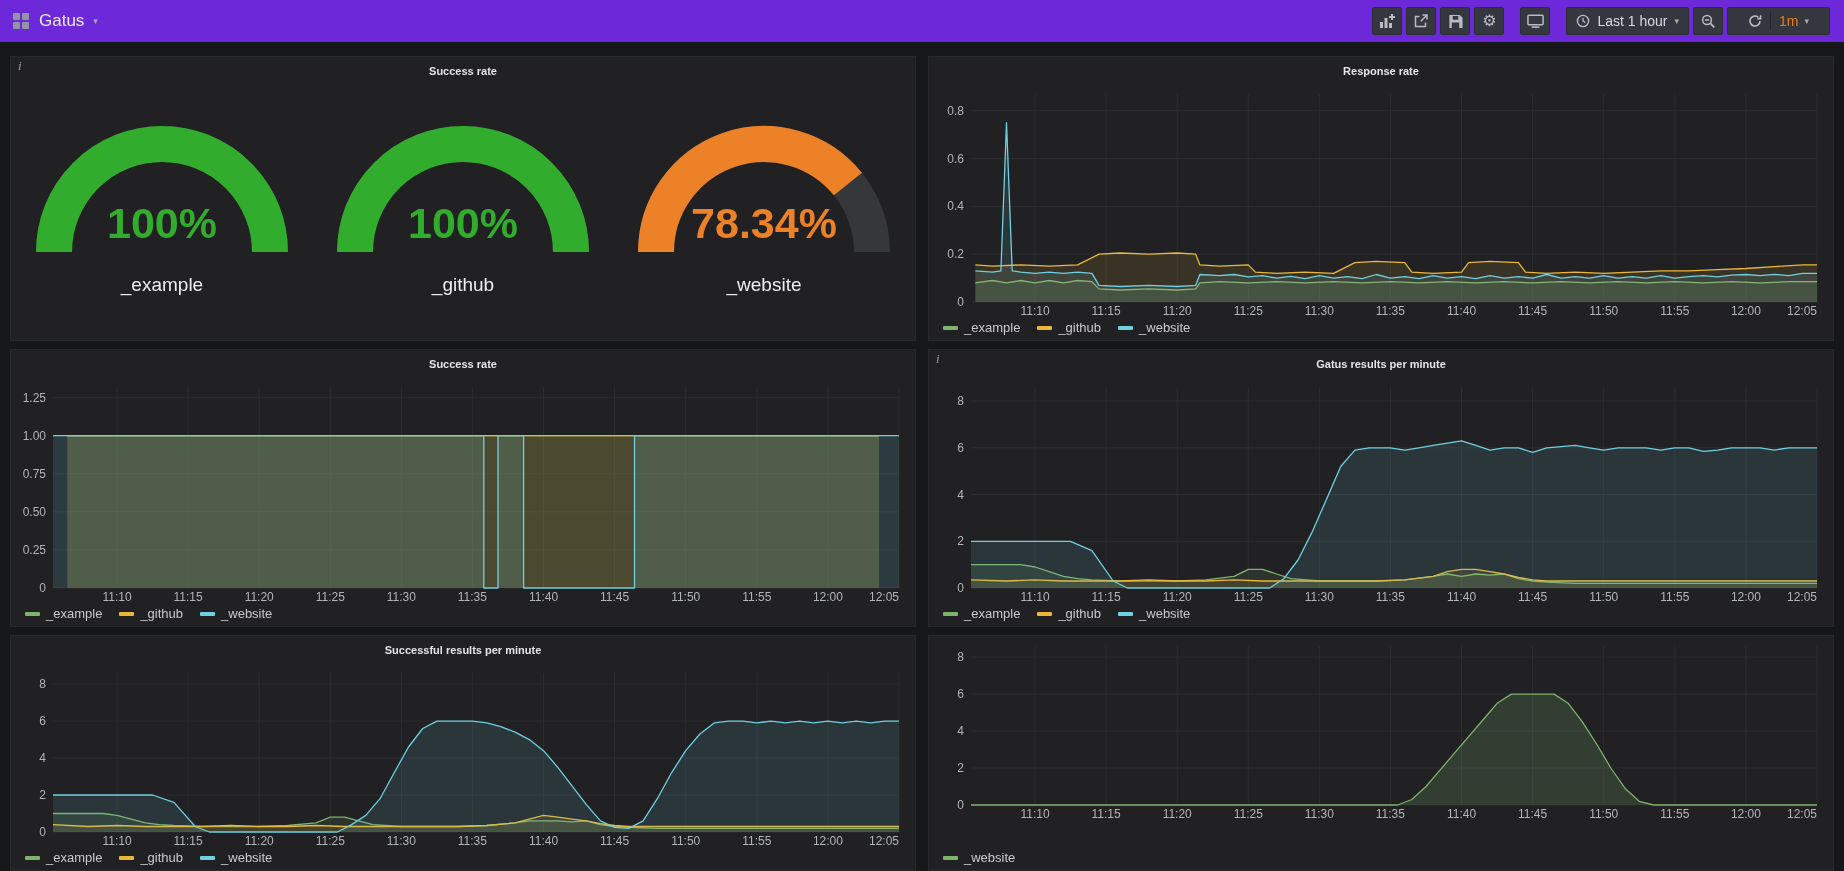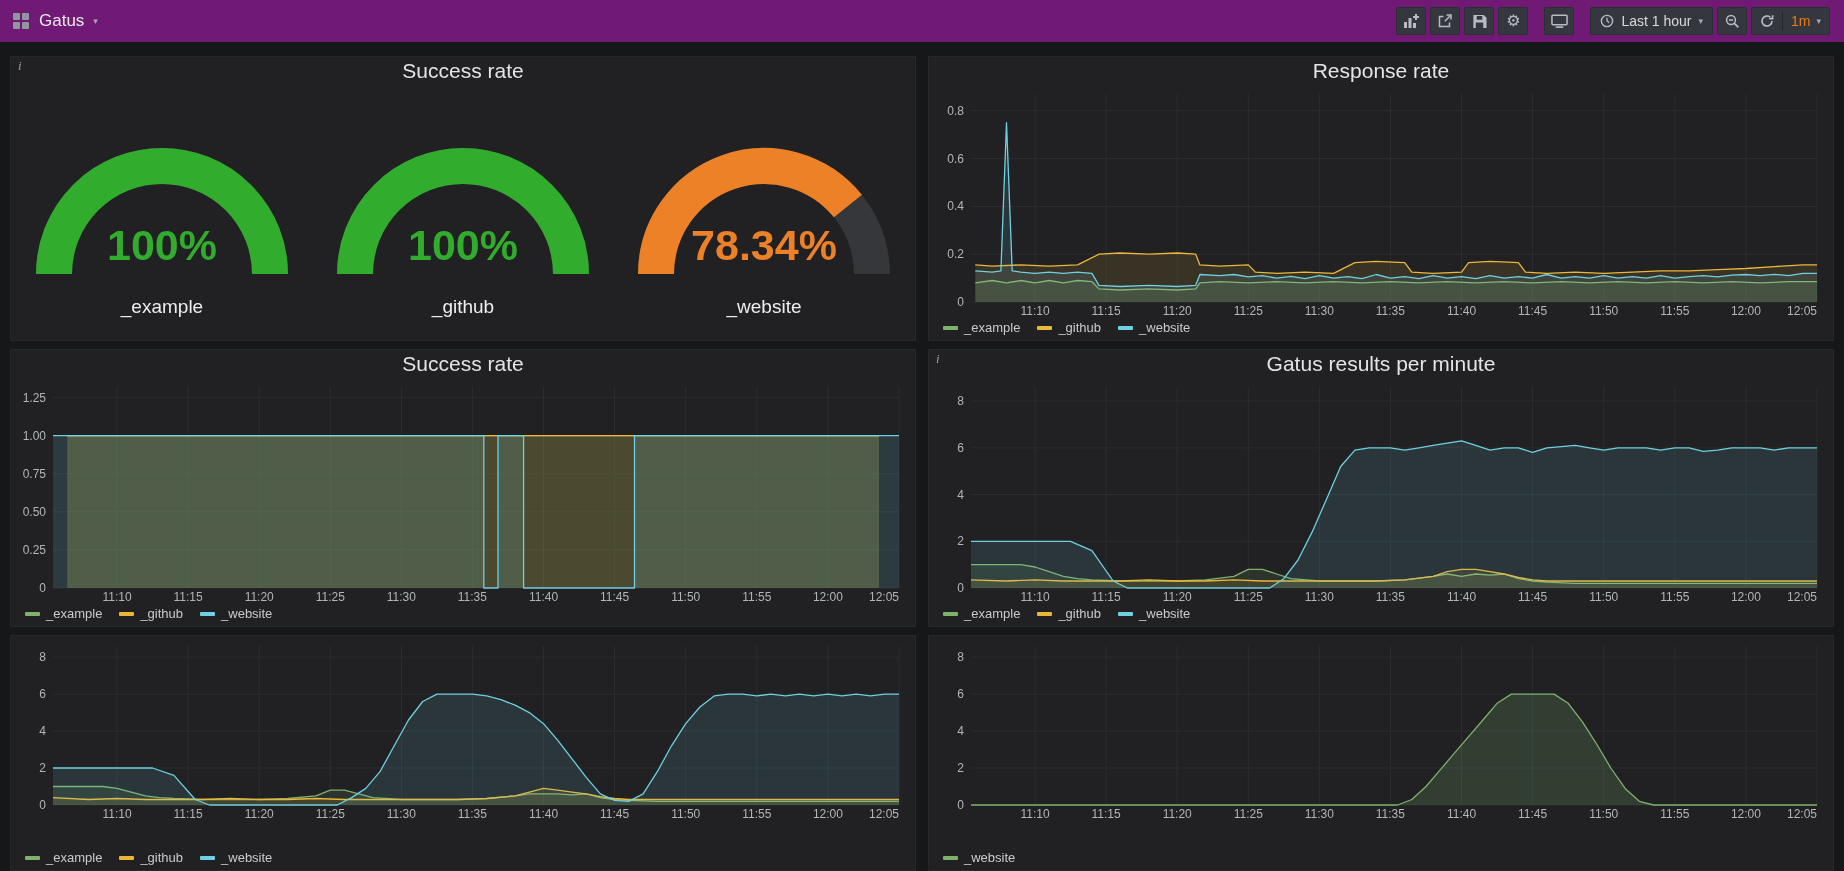--- a/index.html
+++ b/index.html
@@ -1,51 +1,51 @@
 <!DOCTYPE html>
 <html><head>
 <meta charset="utf-8">
 <style>
   *{margin:0;padding:0;box-sizing:border-box}
   html,body{width:1844px;height:871px;overflow:hidden;background:#161719;
     font-family:"Liberation Sans",sans-serif;color:#d8d9da}
 
   
   .navbar{height:42px;display:flex;align-items:center;justify-content:space-between;
-    padding:0 14px 0 12px;background:#701a75}
+    padding:0 14px 0 12px;background:#6d28d9}
   .nav-left{display:flex;align-items:center;gap:9px}
   .dash-title{font-size:17px;color:#e9eaeb;cursor:pointer}
   .caret{font-size:9px;color:#a6aab0;line-height:1}
   .nav-right{display:flex;align-items:center;gap:4px}
   .nav-btn{display:flex;align-items:center;gap:7px;height:28px;padding:0 9px;
     background:#34373e;border:1px solid #2b2e33;border-radius:2px;color:#d8d9da;
     font-size:14px;cursor:pointer;font-family:inherit}
   .nav-btn.icon-only{width:30px;justify-content:center;padding:0}
   .spacer-sm{width:8px}
   .gear-glyph{font-size:16px;color:#b8bcc2;line-height:1}
   .refresh-divider{width:1px;align-self:stretch;margin:4px 2px;background:#24262b}
   .refresh-interval{color:#eb7b18;font-size:14px}
 
   
   .grid{display:grid;grid-template-columns:1fr 1fr;grid-template-rows:285px 278px 236px;
     gap:8px 12px;padding:14px 10px 0}
   .panel{position:relative;background:#212124;border:1px solid #27282b;
     display:flex;flex-direction:column;min-height:0}
   .panel-header{flex:0 0 27px;display:flex;align-items:center;justify-content:center}
-  .panel-title{font-size:21px;font-weight:400;color:#e3e4e6;cursor:pointer}
+  .panel-title{font-size:11px;font-weight:700;color:#e3e4e6;cursor:pointer}
   .corner-info{position:absolute;top:1px;left:7px;color:#989da3;font-size:13px;
     font-family:"Liberation Serif",serif;font-style:italic;cursor:pointer}
   .chart{flex:1 1 auto;min-height:0}
   .legend{flex:0 0 22px;display:flex;align-items:center;gap:17px;padding:0 0 3px 14px;
     font-size:13px;color:#c9cacc}
   .legend-item{display:flex;align-items:center;cursor:pointer}
   .legend-swatch{display:inline-block;width:15px;height:4px;border-radius:1px;margin-right:6px}
 
   
-  .gauges{flex:1;display:flex;align-items:center;justify-content:space-evenly}
+  .gauges{flex:1;display:flex;justify-content:space-evenly}
   .gauge{display:flex;flex-direction:column;align-items:center}
   .gauge-label{font-size:19px;color:#eceded;margin-top:0}
 
   svg text.tick{font-family:"Liberation Sans",sans-serif;font-size:12px;fill:#b2b5b9}
   svg text.gauge-value{font-family:"Liberation Sans",sans-serif;font-size:43px;font-weight:700}
 </style>
 </head>
 <body>
 
 <header class="navbar">
@@ -117,21 +117,21 @@
     </button>
     <button class="nav-btn icon-only">
       <span style="display:flex">
         <svg width="15" height="15" viewBox="0 0 15 15">
             <circle cx="6" cy="6" r="4.4" fill="none" stroke="#b8bcc2" stroke-width="1.5"></circle>
             <line x1="3.9" y1="6" x2="8.1" y2="6" stroke="#b8bcc2" stroke-width="1.5"></line>
             <line x1="9.4" y1="9.4" x2="13.3" y2="13.3" stroke="#b8bcc2" stroke-width="1.8"></line>
           </svg>
       </span>
     </button>
-    <button class="nav-btn" style="padding:0 8px;gap:6px">
+    <button class="nav-btn" style="padding:0 20px;gap:6px">
       <span style="display:flex">
         <svg width="14" height="14" viewBox="0 0 14 14">
             <path d="M12 7a5 5 0 1 1-1.7-3.75" fill="none" stroke="#b8bcc2" stroke-width="1.6"></path>
             <path d="M12.6 1.2v3.4H9.2" fill="none" stroke="#b8bcc2" stroke-width="1.6"></path>
           </svg>
       </span>
       <span class="refresh-divider"></span>
       <span class="refresh-interval">1m</span>
       <span class="caret">▾</span>
     </button>
@@ -356,20 +356,23 @@
           <span>_github</span>
         </span>
         <span class="legend-item">
           <span class="legend-swatch" style="background: rgb(110, 208, 224);"></span>
           <span>_website</span>
         </span>
       </div>
   </section>
 
   <section class="panel">
+    <div class="panel-header">
+      <span class="panel-title">Successful results per minute</span>
+    </div>
     <div class="chart"><svg width="904" height="185">
           <line x1="106.0" x2="106.0" y1="10" y2="169" stroke="#2b2d31"></line>
           <line x1="177.1" x2="177.1" y1="10" y2="169" stroke="#2b2d31"></line>
           <line x1="248.2" x2="248.2" y1="10" y2="169" stroke="#2b2d31"></line>
           <line x1="319.3" x2="319.3" y1="10" y2="169" stroke="#2b2d31"></line>
           <line x1="390.4" x2="390.4" y1="10" y2="169" stroke="#2b2d31"></line>
           <line x1="461.4" x2="461.4" y1="10" y2="169" stroke="#2b2d31"></line>
           <line x1="532.5" x2="532.5" y1="10" y2="169" stroke="#2b2d31"></line>
           <line x1="603.6" x2="603.6" y1="10" y2="169" stroke="#2b2d31"></line>
           <line x1="674.7" x2="674.7" y1="10" y2="169" stroke="#2b2d31"></line>

